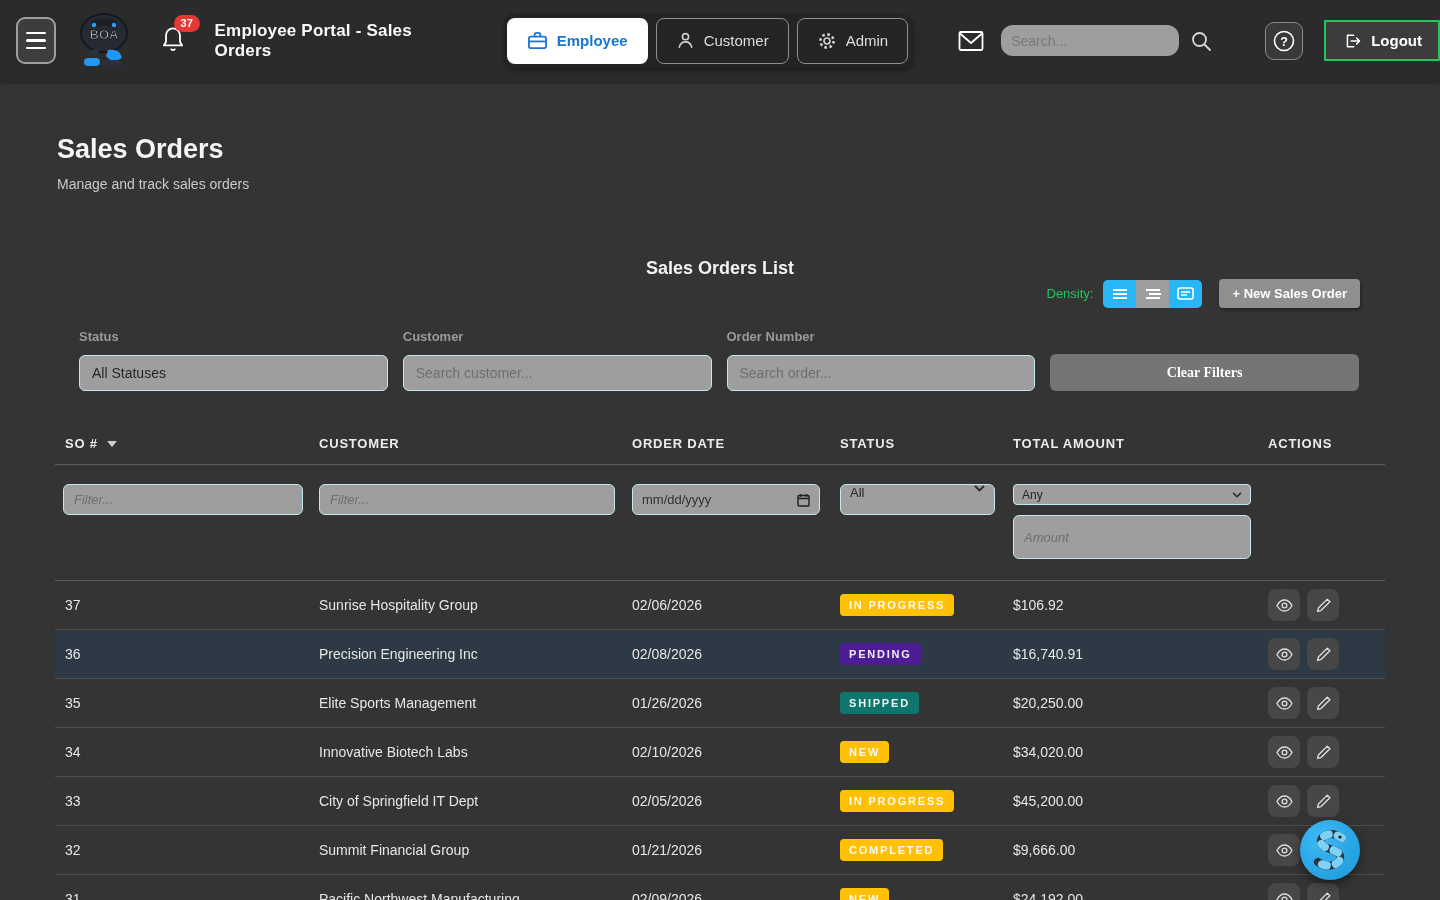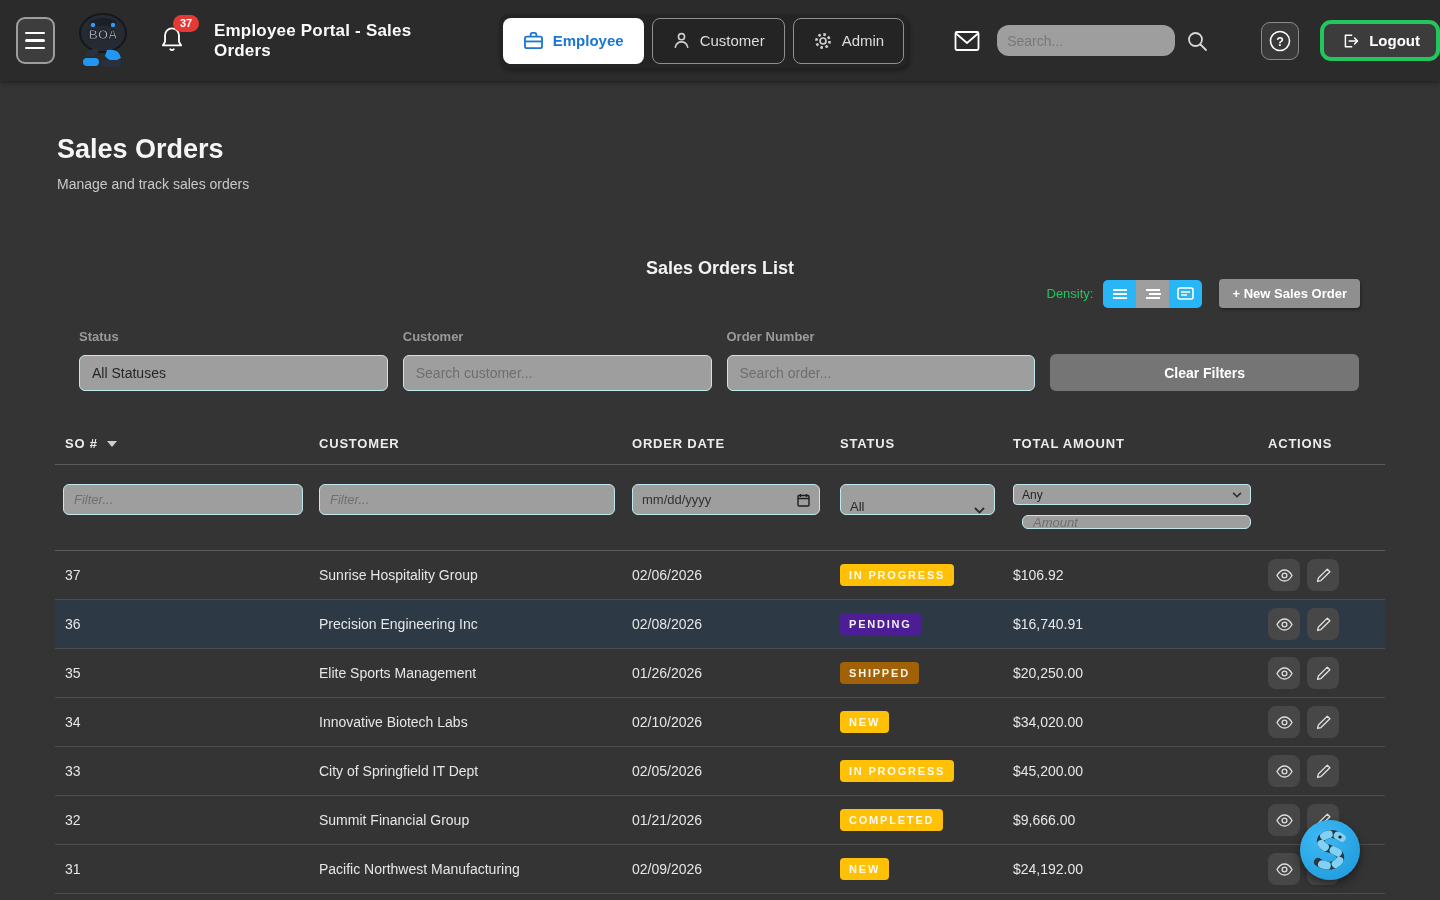--- a/index.html
+++ b/index.html
@@ -41,21 +41,21 @@
     margin-left:17px; width:178px; height:31px; background:#9e9e9e; border:none; border-radius:12px;
     padding:0 10px; font-size:14px; font-family:inherit; color:#2d2d2d; outline:none;
   }
   .hdr-search::placeholder { color:#787878; }
   .search-glass { margin-left:10px; flex:none; cursor:pointer; }
   .help-btn {
     margin-left:52px; width:38px; height:38px; border:1px solid #8a8a8a; border-radius:9px;
     background:#393939; display:flex; align-items:center; justify-content:center; cursor:pointer; flex:none;
   }
   .logout-btn {
-    margin-left:21px; height:41px; padding:0 16px; border:4px solid #22c55e; border-radius:11px;
+    margin-left:21px; height:41px; padding:0 16px; border:2px solid #22c55e; border-radius:1px;
     background:#3c3c3c; display:flex; align-items:center; gap:9px; color:#fff; font-size:15px;
     font-weight:bold; cursor:pointer;
   }
   
   .main { padding:0 55px; }
   .page-title { margin-top:53px; font-size:27px; font-weight:bold; color:#f5f5f5; padding-left:2px; }
   .page-sub { margin-top:11px; font-size:14px; color:#c9c9c9; padding-left:2px; }
   .list-head { margin-top:66px; display:flex; align-items:center; padding:0 25px 0 25px;flex-direction:column; }
   .list-title { font-size:18px; font-weight:bold; color:#f2f2f2; }
   .list-head-right { margin-left:auto; display:flex; align-items:center; }
@@ -80,46 +80,46 @@
     height:36px; background:#9e9e9e; border:1px solid #bfe9ec; border-radius:6px;
     display:flex; align-items:center; padding:0 12px; font-size:14px; color:#262626; cursor:pointer;
   }
   .f-input {
     width:100%; height:36px; background:#9e9e9e; border:1px solid #bfe9ec; border-radius:6px;
     padding:0 12px; font-size:14px; font-family:inherit; color:#262626; outline:none;
   }
   .f-input::placeholder { color:#6e6e6e; }
   .clear-btn {
     margin-top:auto; height:37px; width:100%; background:#757575; border:none; border-radius:6px;
-    color:#fff; font-size:14px; font-weight:bold; font-family:Liberation Sans, sans-serif; cursor:pointer;
+    color:#fff; font-size:14px; font-weight:bold; font-family:Liberation Serif, serif; cursor:pointer;
   }
   
   .table { margin-top:45px; width:1330px; }
   .tgrid { display:grid; grid-template-columns:264px 313px 205px 176px 255px 117px; align-items:center; }
   .thead { padding-bottom:13px; border-bottom:1px solid #5c5c5c; align-items:end; }
   .th { font-size:13px; font-weight:bold; color:#ececec; letter-spacing:.8px; text-transform:uppercase; }
   .th.first { padding-left:10px; display:flex; align-items:center; gap:9px; }
   .th.status { padding-left:3px; }
   .sort-arrow { width:0; height:0; border-left:5px solid transparent; border-right:5px solid transparent; border-top:6px solid #cfcfcf; }
   .tfilter { padding:19px 0 21px; border-bottom:1px solid #5c5c5c; align-items:start; }
   .tf-input {
     height:31px; background:#9e9e9e; border:1px solid #bfe9ec; border-radius:6px;
     padding:0 10px; font-size:13px; font-family:inherit; color:#2e2e2e; outline:none;
   }
   .tf-input::placeholder { color:#6f6f6f; font-style:italic; }
   .tf-so { width:240px; margin-left:8px; }
   .tf-cust { width:296px; }
   .tf-date { width:188px; display:flex; align-items:center; justify-content:space-between; cursor:text;
     background:#9e9e9e; border:1px solid #bfe9ec; border-radius:6px; height:31px; padding:0 9px; font-size:13px; color:#333; }
-  .tf-select { width:155px; margin-left:3px; display:flex; align-items:flex-end; justify-content:space-between; cursor:pointer;
+  .tf-select { width:155px; margin-left:3px; display:flex; align-items:flex-start; justify-content:space-between; cursor:pointer;
     background:#9e9e9e; border:1px solid #bfe9ec; border-radius:6px; height:31px; padding:0 9px; font-size:13px; color:#262626; }
   .amount-stack { display:flex; flex-direction:column; gap:10px; width:238px; }
   .tf-any { height:21px; display:flex; align-items:center; justify-content:space-between; cursor:pointer;
     background:#9e9e9e; border:1px solid #bfe9ec; border-radius:4px; padding:0 8px; font-size:12px; color:#262626; }
-  .tf-amount { height:14px;margin-left:9px; }
+  .tf-amount { height:44px; }
   
   .trow { height:49px; border-bottom:1px solid #4d4d4d; font-size:14px; color:#e6e6e6; cursor:pointer; }
   .trow.hl { background:#2d3a46; }
   .cell-so { padding-left:10px; }
   .cell-status { padding-left:3px; }
   .sbadge {
     display:inline-block; padding:5px 9px; border-radius:4px; font-size:11px; font-weight:bold;
     color:rgba(255,255,255,.92); letter-spacing:1.8px; text-transform:uppercase;
   }
   .cell-actions { display:flex; gap:7px; }
@@ -360,21 +360,21 @@
           <path d="M3 17l1-4L14.5 2.5l3 3L7 16l-4 1z" fill="none" stroke="#dedede" stroke-width="1.6" stroke-linejoin="round"></path>
         </svg>
       </button>
     </div>
   </div>
         <div class="tgrid trow">
     <div class="cell-so">35</div>
     <div>Elite Sports Management</div>
     <div>01/26/2026</div>
     <div class="cell-status">
-      <span class="sbadge" style="background: #a16207;">SHIPPED</span>
+      <span class="sbadge" style="background: #0f766e;">SHIPPED</span>
     </div>
     <div>$20,250.00</div>
     <div class="cell-actions">
       <button class="act-btn">
         <svg width="19" height="15" viewBox="0 0 24 18">
           <path d="M12 2C6.5 2 2.5 9 2.5 9s4 7 9.5 7 9.5-7 9.5-7-4-7-9.5-7z" fill="none" stroke="#dedede" stroke-width="1.7"></path>
           <circle cx="12" cy="9" r="3" fill="none" stroke="#dedede" stroke-width="1.7"></circle>
         </svg>
       </button>
       <button class="act-btn">

